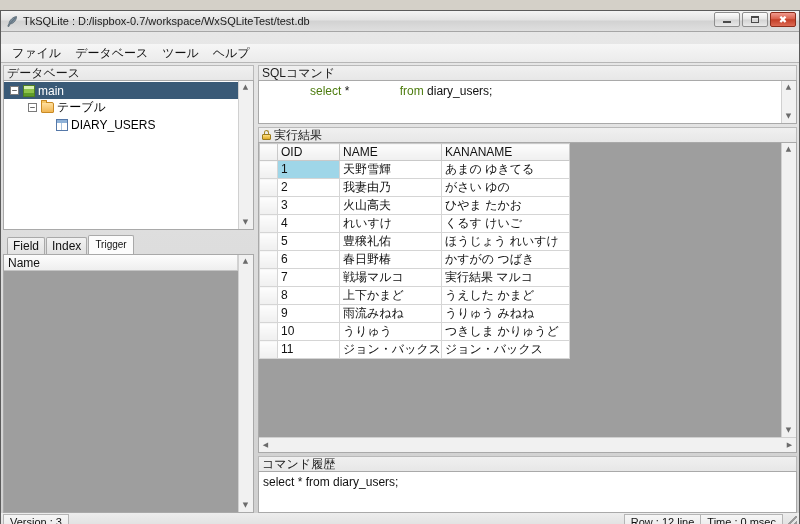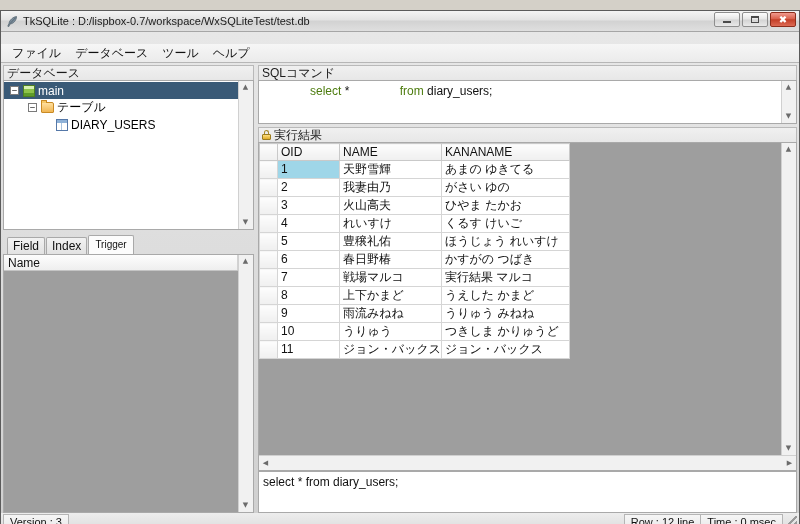--- a/index.html
+++ b/index.html
@@ -498,20 +498,23 @@
             <div class="sb-arrow">▲</div>
             <div class="sb-arrow">▼</div>
           </div>
         </div>
         <div class="hscroll">
           <div class="sb-arrow">◀</div>
           <div class="sb-arrow">▶</div>
         </div>
       </div>
 
+      <div class="section-label" style="margin-top:3px;">
+        <span>コマンド履歴</span>
+      </div>
       <div class="hist-box">
         <div class="hist-text">select * from diary_users;</div>
       </div>
 
     </div>
   </div>
 
   <div class="statusbar">
     <div class="status-cell">Version : 3</div>
     <div class="status-spacer"></div>

